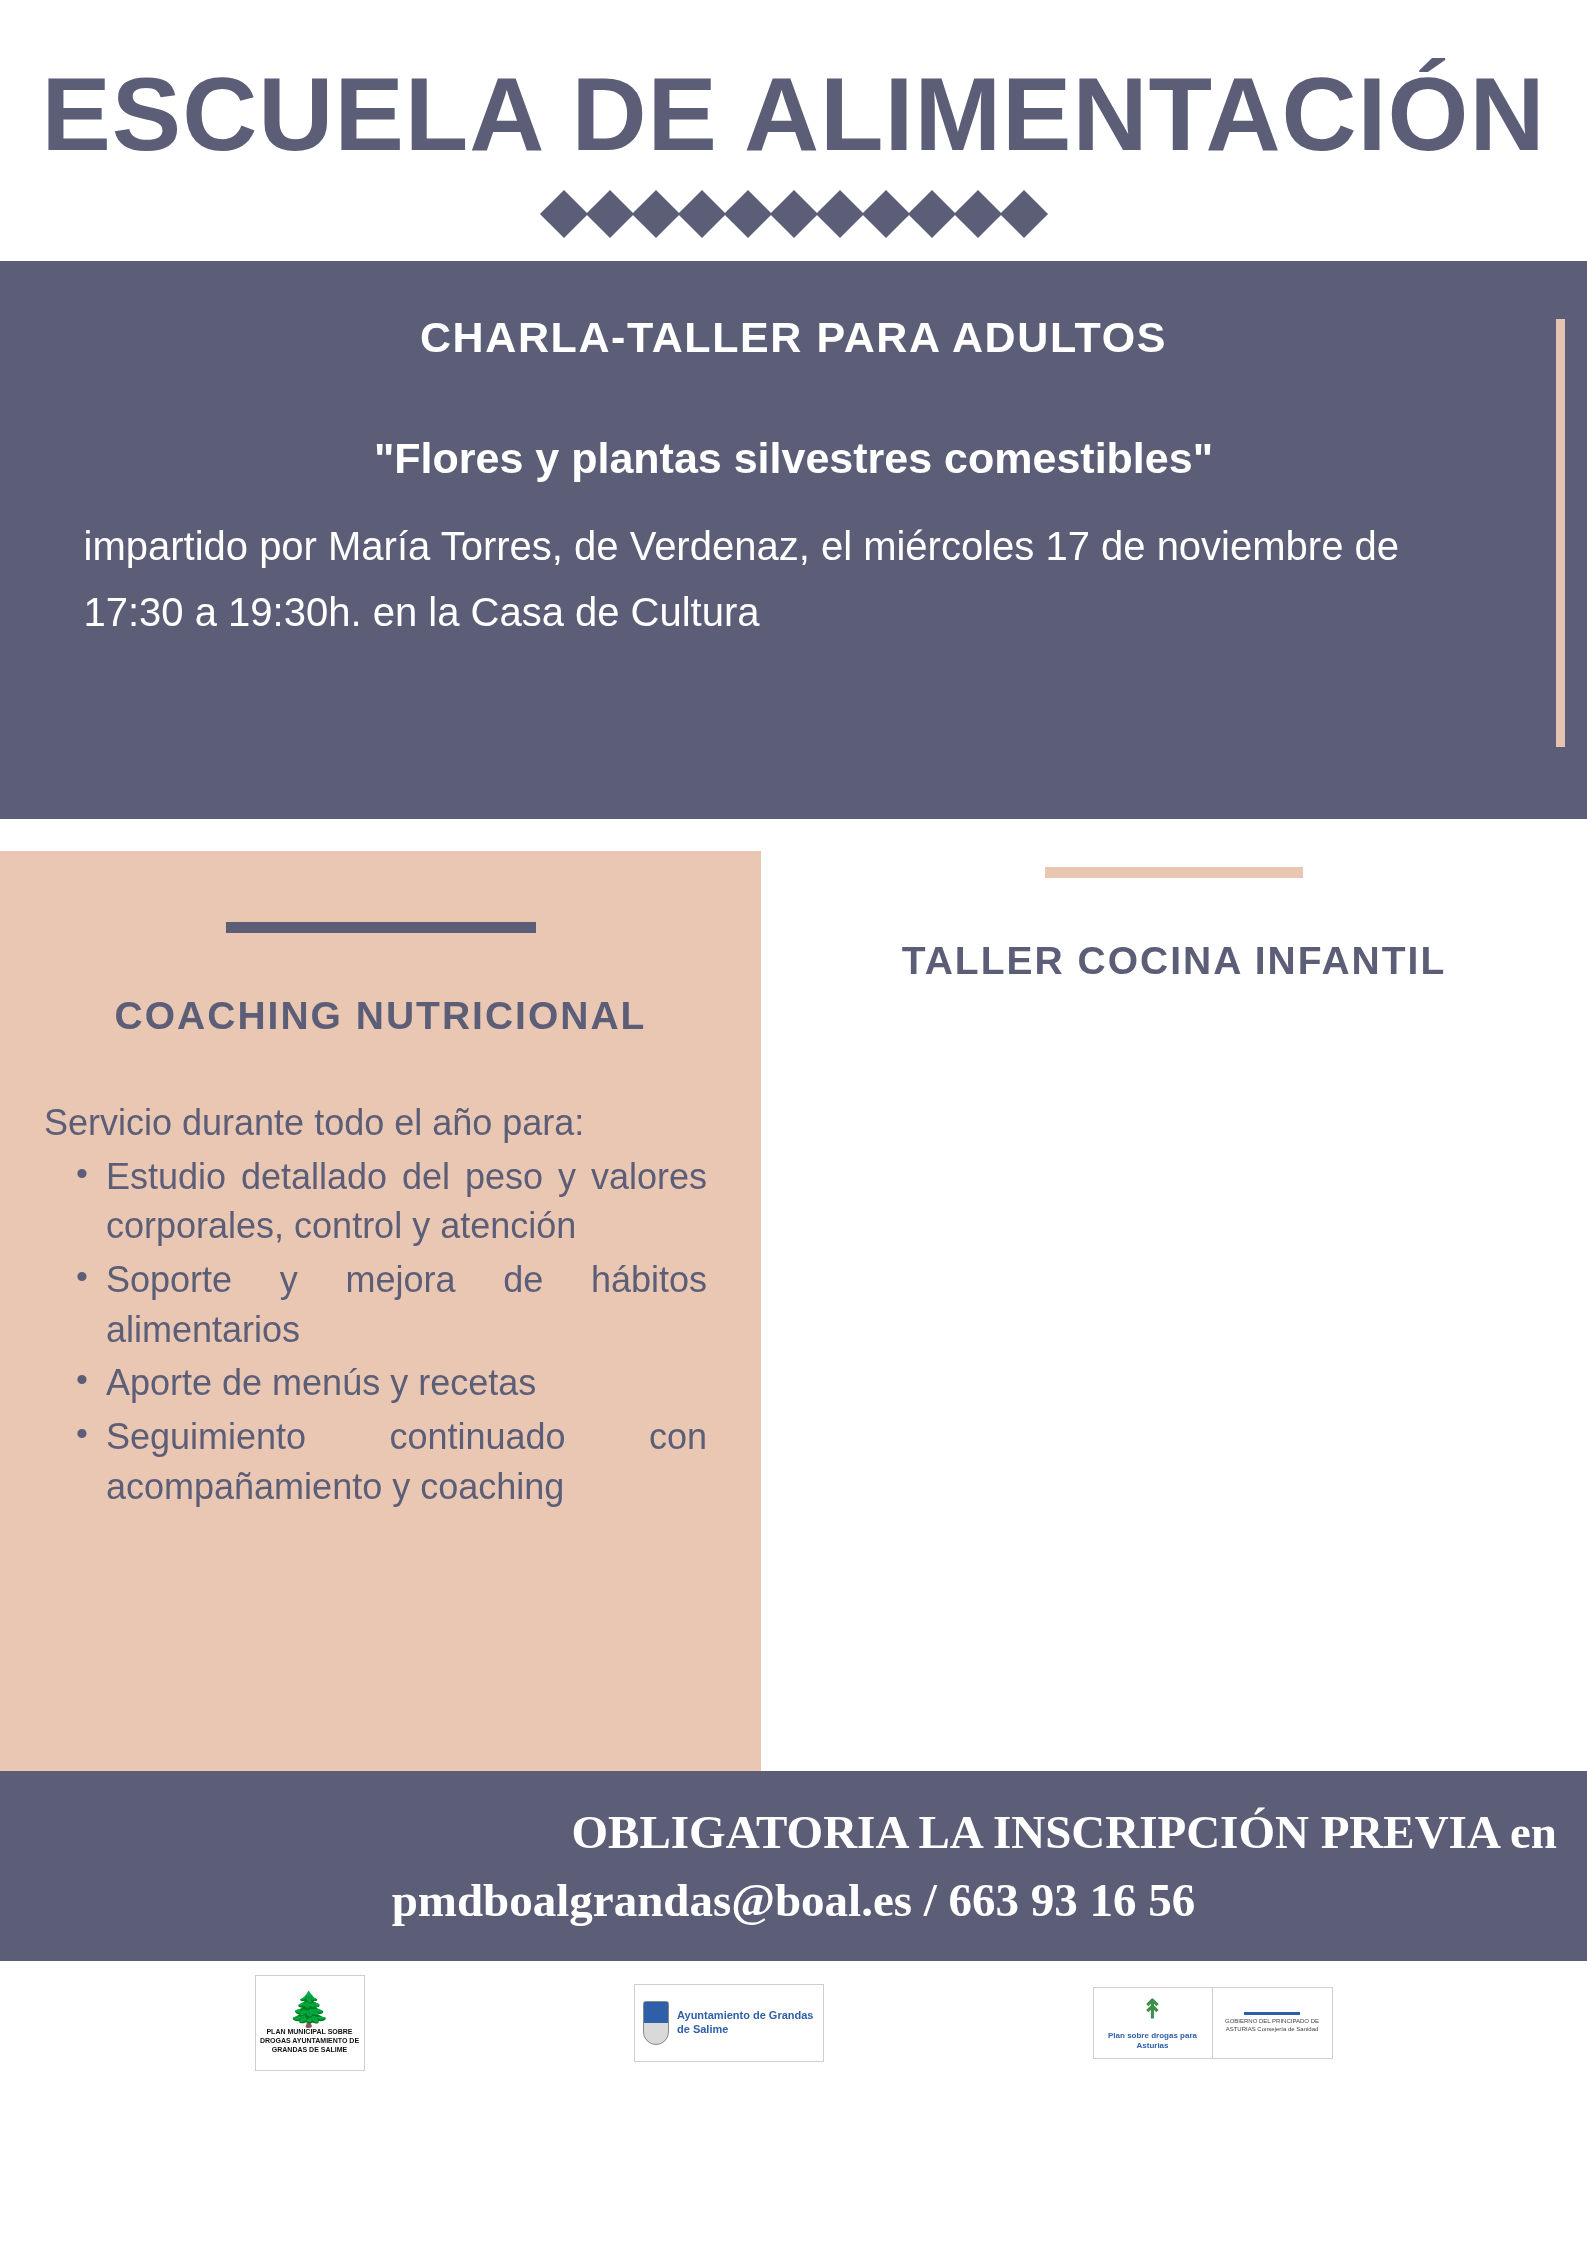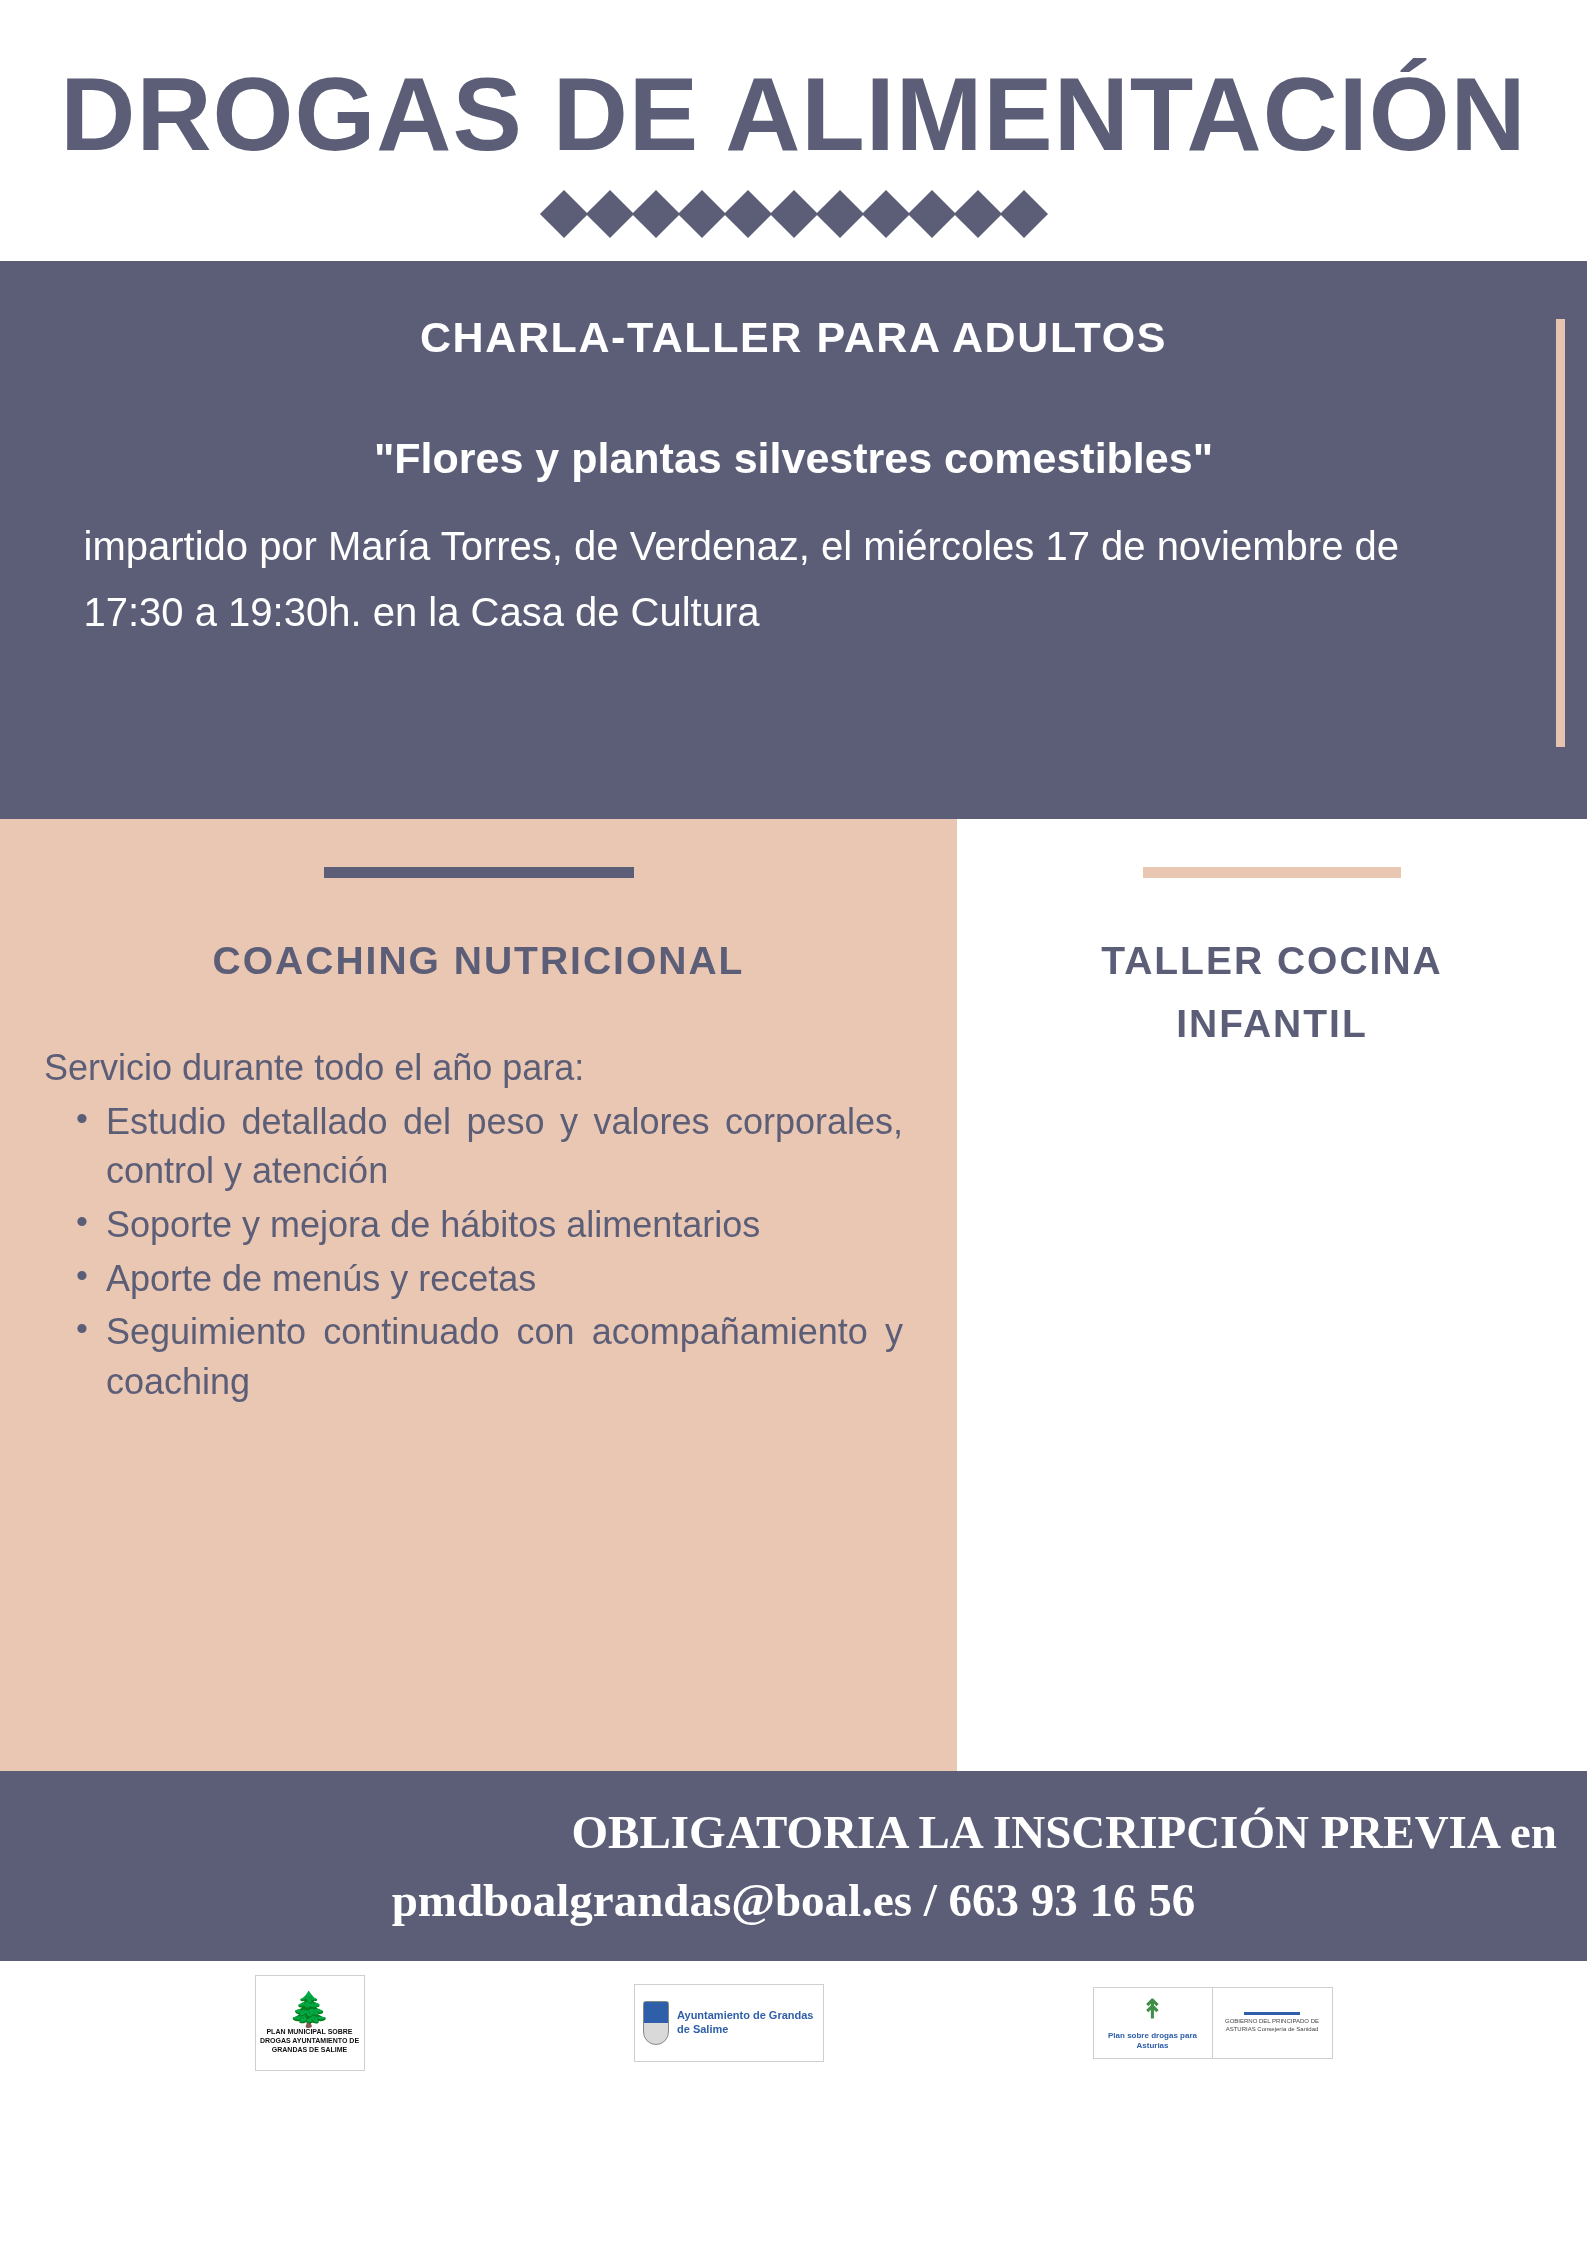--- a/index.html
+++ b/index.html
@@ -89,24 +89,25 @@
     margin: 0 auto;
     max-width: 1420px;
   }
 
   
   .mid {
     display: flex;
     height: 952px;
   }
   .col-left {
-    width: 957px;
+    width: 761px;
     background: #e9c7b3;
     box-sizing: border-box;
-    padding: 48px 44px 20px 44px;
+    padding: 71px 44px 20px 44px;
+    margin-top: 32px;
   }
   .col-right {
     flex: 1;
     background: #ffffff;
     box-sizing: border-box;
     padding: 48px 56px 20px 56px;
     text-align: center;
   }
   .rule-dark {
     width: 310px;
@@ -267,21 +268,21 @@
   .logo-c .bar {
     width: 56px; height: 3px; background:#2f5fa8; margin-bottom: 3px;
   }
 </style>
 </head>
 <body>
 
 <div class="poster">
 
   <div class="header">
-    <h1 class="title">DROGAS DE ALIMENTACIÓN</h1>
+    <h1 class="title">ESCUELA DE ALIMENTACIÓN</h1>
     <div class="diamond-row">
       <span class="diamond"></span>
       <span class="diamond"></span>
       <span class="diamond"></span>
       <span class="diamond"></span>
       <span class="diamond"></span>
       <span class="diamond"></span>
       <span class="diamond"></span>
       <span class="diamond"></span>
       <span class="diamond"></span>

